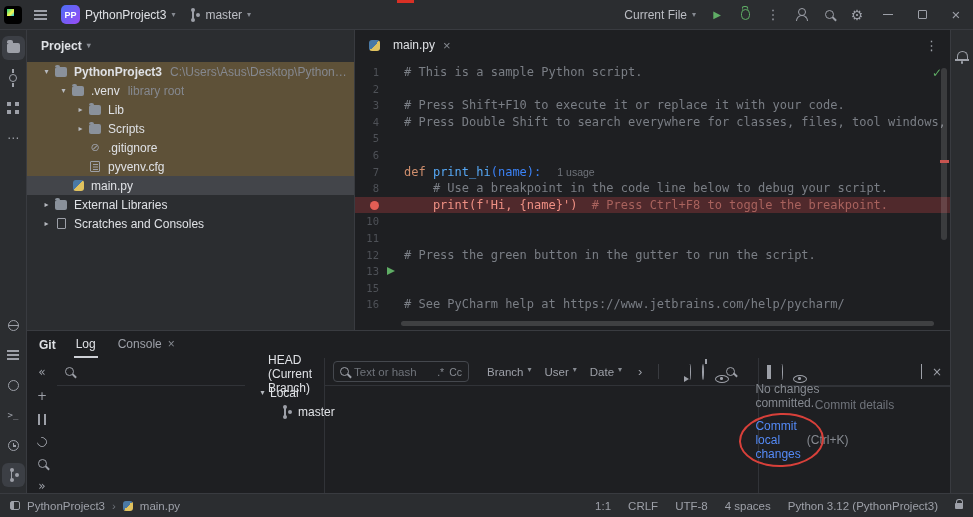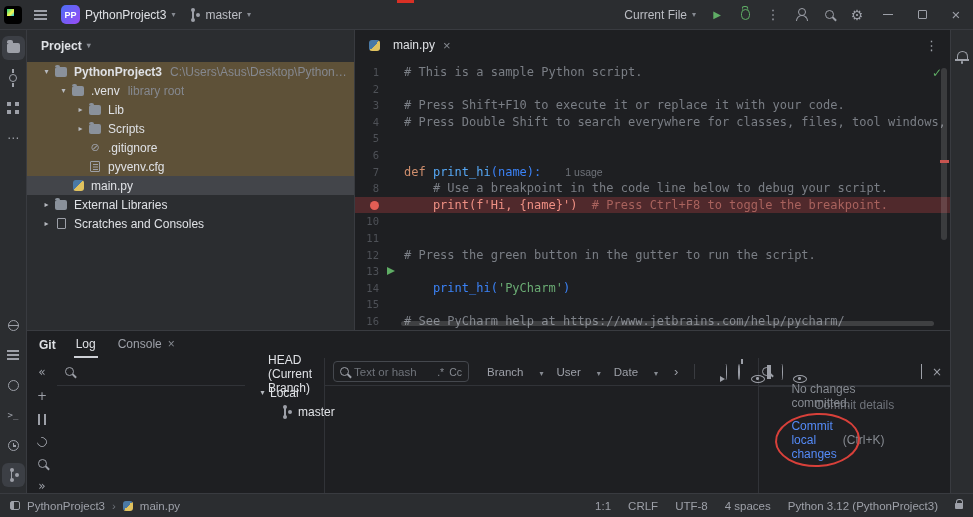--- a/index.html
+++ b/index.html
@@ -125,21 +125,21 @@
   .code{flex:1;position:relative;overflow:hidden;padding-top:4px}
   .cline{display:flex;height:16.6px;line-height:16.6px;font-family:"DejaVu Sans Mono",monospace;font-size:12px;white-space:pre}
   .cline.bp{background:#50292c}
   .gut{flex:0 0 26px;text-align:right;color:#4e5157;font-size:10.5px;padding-right:2px}
   .gico{flex:0 0 20px;display:flex;align-items:center;justify-content:center}
   .runarrow::before{content:"";display:block;width:0;height:0;border-left:8px solid #5fad65;border-top:4.5px solid transparent;border-bottom:4.5px solid transparent}
   .bpdot{width:9px;height:9px;border-radius:50%;background:#e35e55;display:inline-block;margin-top:4px}
   .ltext{padding-left:3px}
   .tok-cm{color:#7a7e85}.tok-kw{color:#cf8e6d}.tok-fn{color:#56a8f5}.tok-st{color:#6aab73}
   .tok-sp{color:#c77dbb}.tok-pl{color:#3b82f6}.tok-bpc{color:#ef9084}.tok-bpm{color:#a8625d}
-  .hint{color:#6f737a;font-size:10.5px;margin-left:24px;font-family:"Liberation Sans",sans-serif}
+  .hint{color:#6f737a;font-size:10.5px;margin-left:16px;font-family:"Liberation Sans",sans-serif}
   .vthumb{position:absolute;right:3px;top:8px;width:6px;height:172px;border-radius:3px;background:rgba(255,255,255,.13)}
   .stripe-ok{position:absolute;right:8px;top:6px;color:#5fad65;font-size:12px;font-family:"DejaVu Sans",sans-serif}
   .stripe-red{position:absolute;right:1px;top:100px;width:9px;height:3px;background:#c75450}
   .hscroll{position:absolute;left:46px;right:16px;bottom:4px;height:5px;border-radius:3px;background:rgba(255,255,255,.15)}
 
   
   .gitpanel{height:163px;border-top:1px solid #393b40;display:flex;flex-direction:column;min-height:0}
   .g-tabs{height:27px;display:flex;align-items:center;padding-left:12px;gap:18px;flex:0 0 auto}
   .g-title{font-weight:bold;color:#dfe1e5}
   .g-tab{height:27px;display:flex;align-items:center;gap:6px;color:#9da0a8;border-bottom:2px solid transparent;padding:0 2px}
@@ -153,21 +153,21 @@
   .g-toolrow{height:28px;border-bottom:1px solid #313338;display:flex;align-items:center;padding:0 8px;gap:8px;flex:0 0 auto}
   .b-search{display:flex;align-items:center;gap:8px;flex:1}
   .b-search input{flex:1;background:transparent;border:none;outline:none;color:#dfe1e5;font-size:12px;font-family:"Liberation Sans",sans-serif}
   .btree{padding-top:6px}
   .btree-row{height:19px;display:flex;align-items:center;color:#dfe1e5}
   .g-log{flex:1;display:flex;flex-direction:row;min-width:0}
   .l-search{display:flex;align-items:center;gap:5px;width:136px;height:21px;border:1px solid #45484e;border-radius:4px;background:#1e1f22;padding:0 6px;flex:0 0 auto}
   .l-search input{flex:1;min-width:0;background:transparent;border:none;outline:none;color:#dfe1e5;font-size:11.5px;font-family:"Liberation Sans",sans-serif}
   .l-search input::placeholder{color:#6f737a}
   .toggle{color:#868a91;font-size:10.5px}
-  .filter{display:flex;align-items:flex-end;gap:16px;color:#9da0a8;font-size:11.5px}
+  .filter{display:flex;align-items:flex-start;gap:4px;color:#9da0a8;font-size:11.5px}
   .filters{display:flex;align-items:center;gap:13px;margin-left:10px}
   .more-chev{color:#9da0a8;font-size:13px;margin-left:8px}
   .vsep{width:1px;height:15px;background:#393b40;margin:0 8px}
   .licons{display:flex;align-items:center;gap:11px;margin-left:auto;padding-right:12px}
   .g-lcontent{flex:1;position:relative;display:flex;flex-direction:column;align-items:center;padding-top:24px;gap:9px}
   .empty-msg{color:#868a91}
   .action-row{display:flex;align-items:center;gap:6px}
   .action-link{position:relative;color:#548af7;cursor:pointer}
   .action-short{color:#868a91}
   .g-details{width:192px;border-left:1px solid #313338;display:flex;flex-direction:column;min-height:0}
@@ -378,21 +378,20 @@
               <div class="cline"><span class="gut">4</span><span class="gico"></span><span class="ltext"><span class="tok-cm"># Press Double Shift to search everywhere for classes, files, tool windows, actions, and</span></span></div>
               <div class="cline"><span class="gut">5</span><span class="gico"></span><span class="ltext"></span></div>
               <div class="cline"><span class="gut">6</span><span class="gico"></span><span class="ltext"></span></div>
               <div class="cline"><span class="gut">7</span><span class="gico"></span><span class="ltext"><span class="tok-kw">def </span><span class="tok-fn">print_hi</span><span class="tok-pl">(name):</span><span class="hint">1 usage</span></span></div>
               <div class="cline"><span class="gut">8</span><span class="gico"></span><span class="ltext"><span class="tok-cm">    # Use a breakpoint in the code line below to debug your script.</span></span></div>
               <div class="cline bp"><span class="gut"><span class="bpdot"></span></span><span class="gico"></span><span class="ltext"><span class="tok-bpc">    print(f'Hi, {name}')  </span><span class="tok-bpm"># Press Ctrl+F8 to toggle the breakpoint.</span></span></div>
               <div class="cline"><span class="gut">10</span><span class="gico"></span><span class="ltext"></span></div>
               <div class="cline"><span class="gut">11</span><span class="gico"></span><span class="ltext"></span></div>
               <div class="cline"><span class="gut">12</span><span class="gico"></span><span class="ltext"><span class="tok-cm"># Press the green button in the gutter to run the script.</span></span></div>
               <div class="cline"><span class="gut">13</span><span class="gico runarrow"></span></div>
-              <div class="cline"><span class="gut">14</span><span class="gico"></span><span class="ltext"><span class="tok-pl">    print_hi(</span><span class="tok-st">'PyCharm'</span><span class="tok-pl">)</span></span></div>
               <div class="cline"><span class="gut">15</span><span class="gico"></span><span class="ltext"></span></div>
               <div class="cline"><span class="gut">16</span><span class="gico"></span><span class="ltext"><span class="tok-cm"># See PyCharm help at https://www.jetbrains.com/help/pycharm/</span></span></div>
             </div>
         </div>
       </div>
 
       <div class="gitpanel">
         <div class="g-tabs">
           <span class="g-title">Git</span>
           <span class="g-tab active">

